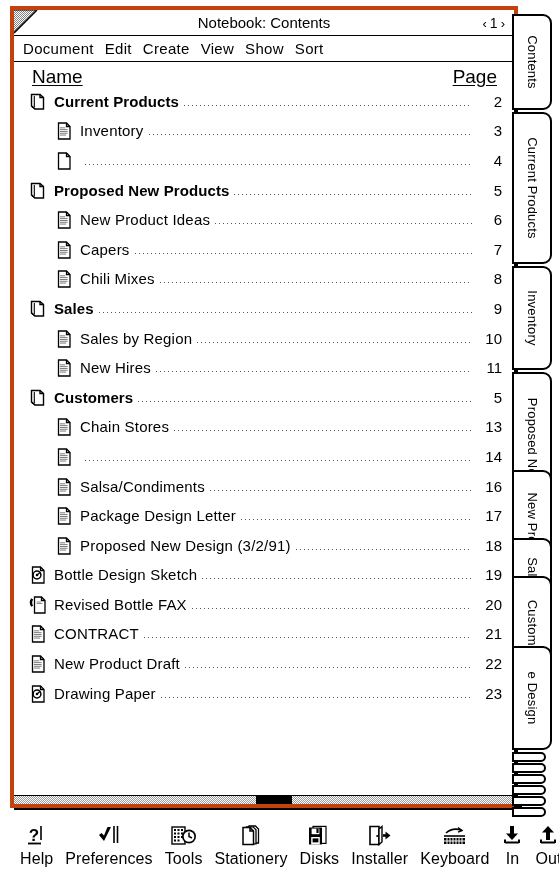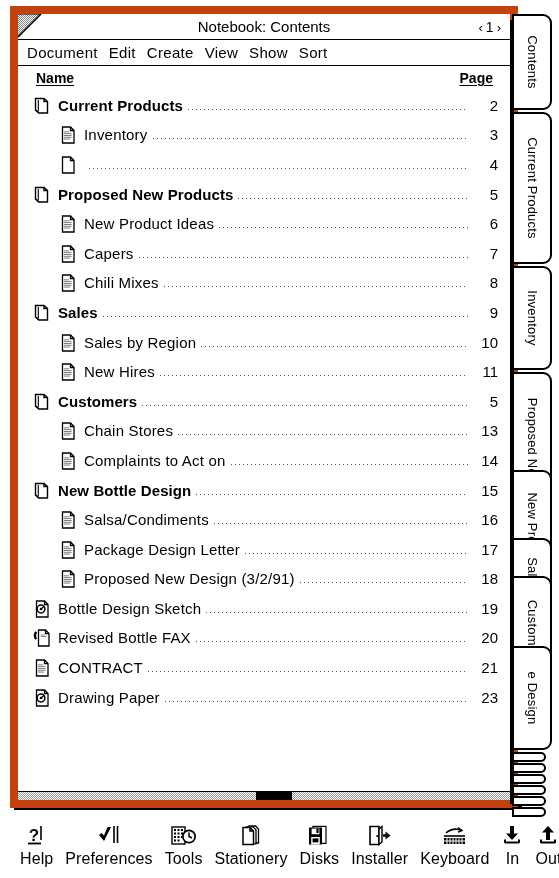--- a/index.html
+++ b/index.html
@@ -23,21 +23,21 @@
     inset: 0;
   }
 
   
   .window {
     position: absolute;
     left: 10px;
     top: 6px;
     width: 508px;
     height: 802px;
-    border: 8px solid #c2410c;
+    border: 4px solid #c2410c;
     background: #fff;
     box-sizing: border-box;
     z-index: 5;
   }
   
   .window::after {
     content: "";
     position: absolute;
     right: -4px;
     top: 6px;
@@ -113,22 +113,21 @@
     position: absolute;
     left: 0;
     top: 53px;
     right: 0;
     bottom: 10px;
     overflow: hidden;
   }
   .list-header {
     position: relative;
     height: 24px;
-    font-size: 14px;
-    font-weight: bold;
+    font-size: 19px;
   }
   .list-header .col-name {
     position: absolute;
     left: 18px;
     top: 3px;
     text-decoration: underline;
     text-underline-offset: 2px;
   }
   .list-header .col-page {
     position: absolute;
@@ -559,36 +558,22 @@
                 <path d="M12.5 3 L12.5 6.5 L16 6.5" fill="none" stroke="#000" stroke-width="1.3"></path>
                 <g fill="#6e6e6e">
                   <rect x="6" y="7.4" width="5.2" height="0.9"></rect>
                   <rect x="6" y="9.2" width="7.6" height="0.9"></rect>
                   <rect x="6" y="11.0" width="7.6" height="0.9"></rect>
                   <rect x="6" y="12.8" width="7.6" height="0.9"></rect>
                   <rect x="6" y="14.6" width="6.1" height="0.9"></rect>
                 </g>
               </svg>
             </span>
-            <span class="label">Complaints to Act on</span>
             <span class="leader"></span>
             <span class="pagenum">14</span>
-          </div>
-          <div class="row level-0 bold">
-            <span class="icon">
-              <svg width="20" height="22" viewBox="0 0 20 22">
-                <path d="M3.5 3.5 L12 3.5 L15.5 6.5 L15.5 18 L7 18 L3.5 15 Z" fill="#fff" stroke="#000" stroke-width="1.4"></path>
-                <path d="M12 3.5 L12 6.5 L15.5 6.5" fill="none" stroke="#000" stroke-width="1.4"></path>
-                <path d="M3.5 15 L7 18" fill="none" stroke="#000" stroke-width="1.4"></path>
-                <path d="M6.3 5.0 L6.3 16.2" fill="none" stroke="#000" stroke-width="1.1"></path>
-              </svg>
-            </span>
-            <span class="label">New Bottle Design</span>
-            <span class="leader"></span>
-            <span class="pagenum">15</span>
           </div>
           <div class="row level-1">
             <span class="icon">
               <svg width="20" height="22" viewBox="0 0 20 22">
                 <path d="M4.5 3 L12.5 3 L16 6.5 L16 19 L4.5 19 Z" fill="#fff" stroke="#000" stroke-width="1.3"></path>
                 <path d="M12.5 3 L12.5 6.5 L16 6.5" fill="none" stroke="#000" stroke-width="1.3"></path>
                 <g fill="#6e6e6e">
                   <rect x="6" y="7.4" width="5.2" height="0.9"></rect>
                   <rect x="6" y="9.2" width="7.6" height="0.9"></rect>
                   <rect x="6" y="11.0" width="7.6" height="0.9"></rect>
@@ -677,20 +662,38 @@
                   <rect x="6" y="9.2" width="7.6" height="0.9"></rect>
                   <rect x="6" y="11.0" width="7.6" height="0.9"></rect>
                   <rect x="6" y="12.8" width="7.6" height="0.9"></rect>
                   <rect x="6" y="14.6" width="6.1" height="0.9"></rect>
                 </g>
               </svg>
             </span>
             <span class="label">CONTRACT</span>
             <span class="leader"></span>
             <span class="pagenum">21</span>
+          </div>
+          <div class="row level-0">
+            <span class="icon">
+              <svg width="20" height="22" viewBox="0 0 20 22">
+                <path d="M4.5 3 L12.5 3 L16 6.5 L16 19 L4.5 19 Z" fill="#fff" stroke="#000" stroke-width="1.3"></path>
+                <path d="M12.5 3 L12.5 6.5 L16 6.5" fill="none" stroke="#000" stroke-width="1.3"></path>
+                <g fill="#6e6e6e">
+                  <rect x="6" y="7.4" width="5.2" height="0.9"></rect>
+                  <rect x="6" y="9.2" width="7.6" height="0.9"></rect>
+                  <rect x="6" y="11.0" width="7.6" height="0.9"></rect>
+                  <rect x="6" y="12.8" width="7.6" height="0.9"></rect>
+                  <rect x="6" y="14.6" width="6.1" height="0.9"></rect>
+                </g>
+              </svg>
+            </span>
+            <span class="label">New Product Draft</span>
+            <span class="leader"></span>
+            <span class="pagenum">22</span>
           </div>
           <div class="row level-0">
             <span class="icon">
               <svg width="20" height="22" viewBox="0 0 20 22">
                 <path d="M4.5 3 L12.5 3 L16 6.5 L16 19 L4.5 19 Z" fill="#fff" stroke="#000" stroke-width="1.3"></path>
                 <path d="M12.5 3 L12.5 6.5 L16 6.5" fill="none" stroke="#000" stroke-width="1.3"></path>
                 <circle cx="9" cy="11" r="3.9" fill="none" stroke="#000" stroke-width="1.5"></circle>
                 <path d="M9 11 L12.3 8.2" stroke="#000" stroke-width="1.3" fill="none"></path>
                 <circle cx="9" cy="11" r="1.3" fill="#000"></circle>
               </svg>

